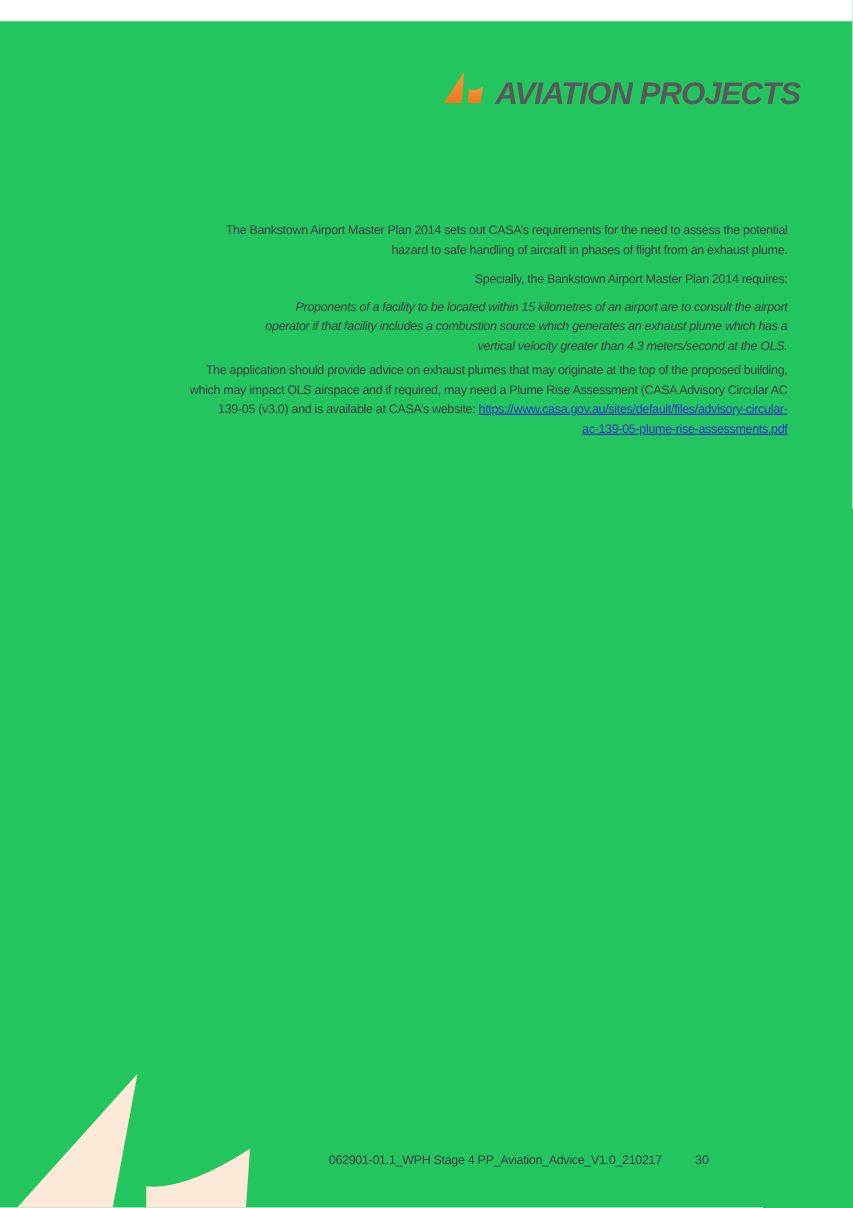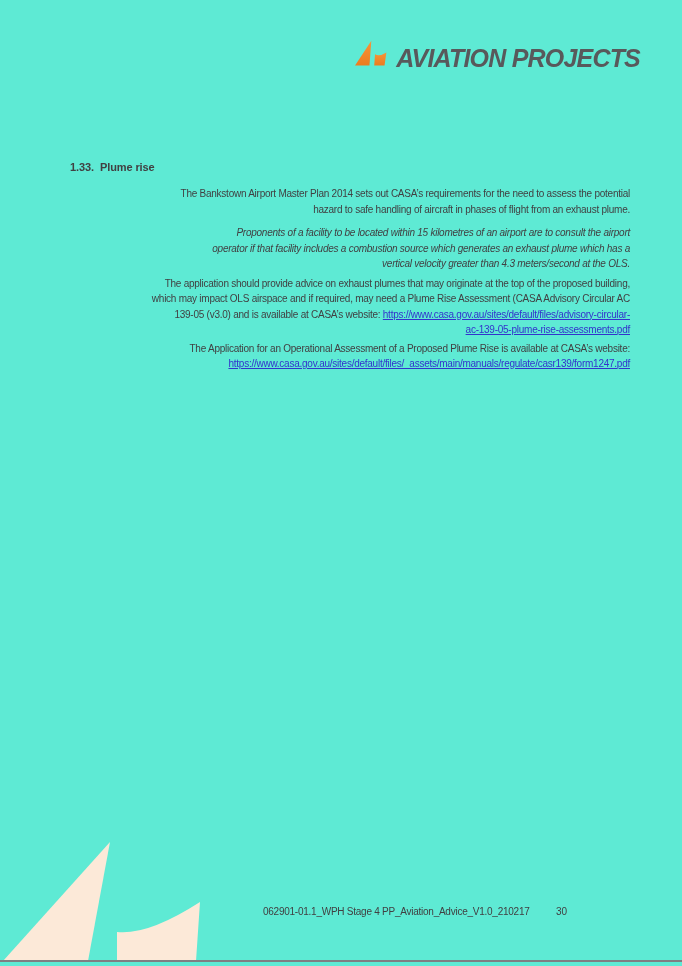--- a/index.html
+++ b/index.html
@@ -1,21 +1,21 @@
 <!DOCTYPE html>
 <html><head>
 <meta charset="utf-8">
 <style>
   * { margin:0; padding:0; box-sizing:border-box; }
   html,body { background:#ffffff; }
   body {
     width:682px; height:966px; position:relative; overflow:hidden;
     font-family:"Liberation Sans", sans-serif; color:#414042;
   }
-  .page { position:absolute; inset:0; background:#5eead4; }
+  .page { position:absolute; inset:0; background:#22c55e;margin-top:17px; }
 
   
   .logo { position:absolute; top:40px; right:42px; display:flex; align-items:flex-end; gap:9px; }
   .logo-icon { width:33px; height:26px; display:block; }
   .logo-text {
     font-size:25px; font-weight:bold; font-style:italic; color:#58595B;
     letter-spacing:-0.8px; line-height:24px; margin-bottom:-4px; white-space:nowrap;
   }
 
   
@@ -54,37 +54,35 @@
           <stop offset="1" stop-color="#ED7C1E"></stop>
         </linearGradient>
       </defs>
       <polygon points="16.8,0.5 15,24.5 1,24.5" fill="url(#og)"></polygon>
       <path d="M19.6,24.5 L20.4,13.6 Q24.3,16.4 31.4,12 L29.6,24.5 Z" fill="url(#og)"></path>
     </svg>
     <span class="logo-text">AVIATION PROJECTS</span>
   </header>
 
   <main class="content">
-    <h1 class="heading"><span class="num">1.33.</span><span>Plume rise</span></h1>
 
     <p class="para mb8">The Bankstown Airport Master Plan 2014 sets out CASA’s requirements for the need to assess the potential
 hazard to safe handling of aircraft in phases of flight from an exhaust plume.</p>
 
+    <p class="para mb7">Specially, the Bankstown Airport Master Plan 2014 requires:</p>
 
     <p class="para quote mb4">Proponents of a facility to be located within 15 kilometres of an airport are to consult the airport
 operator if that facility includes a combustion source which generates an exhaust plume which has a
 vertical velocity greater than 4.3 meters/second at the OLS.</p>
 
     <p class="para mb3"><span>The application should provide advice on exhaust plumes that may originate at the top of the proposed building,
 which may impact OLS airspace and if required, may need a Plume Rise Assessment (CASA Advisory Circular AC
 139-05 (v3.0) and is available at CASA’s website: </span><a class="doc-link" href="#">https://www.casa.gov.au/sites/default/files/advisory-circular-
 ac-139-05-plume-rise-assessments.pdf</a></p>
 
-    <p class="para"><span>The Application for an Operational Assessment of a Proposed Plume Rise is available at CASA’s website:
-</span><a class="doc-link" href="#">https://www.casa.gov.au/sites/default/files/_assets/main/manuals/regulate/casr139/form1247.pdf</a></p>
   </main>
 
   <svg class="watermark" viewBox="0 0 210 125" aria-hidden="true">
     <polygon points="110,6 88,125 3,125" fill="#FCE9D8"></polygon>
     <path d="M117,125 L117,96 Q148,99.5 200,66 L196,125 Z" fill="#FCE9D8"></path>
   </svg>
 
   <footer>
     <span class="footer-doc">062901-01.1_WPH Stage 4 PP_Aviation_Advice_V1.0_210217</span>
     <span class="footer-page">30</span>

